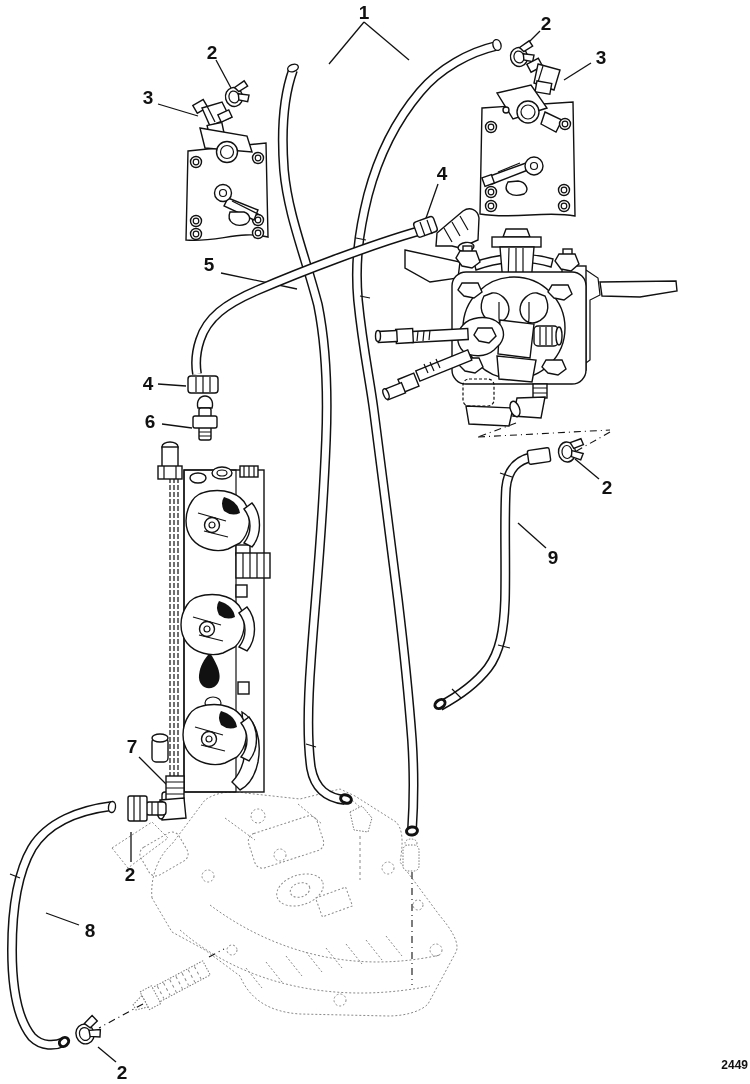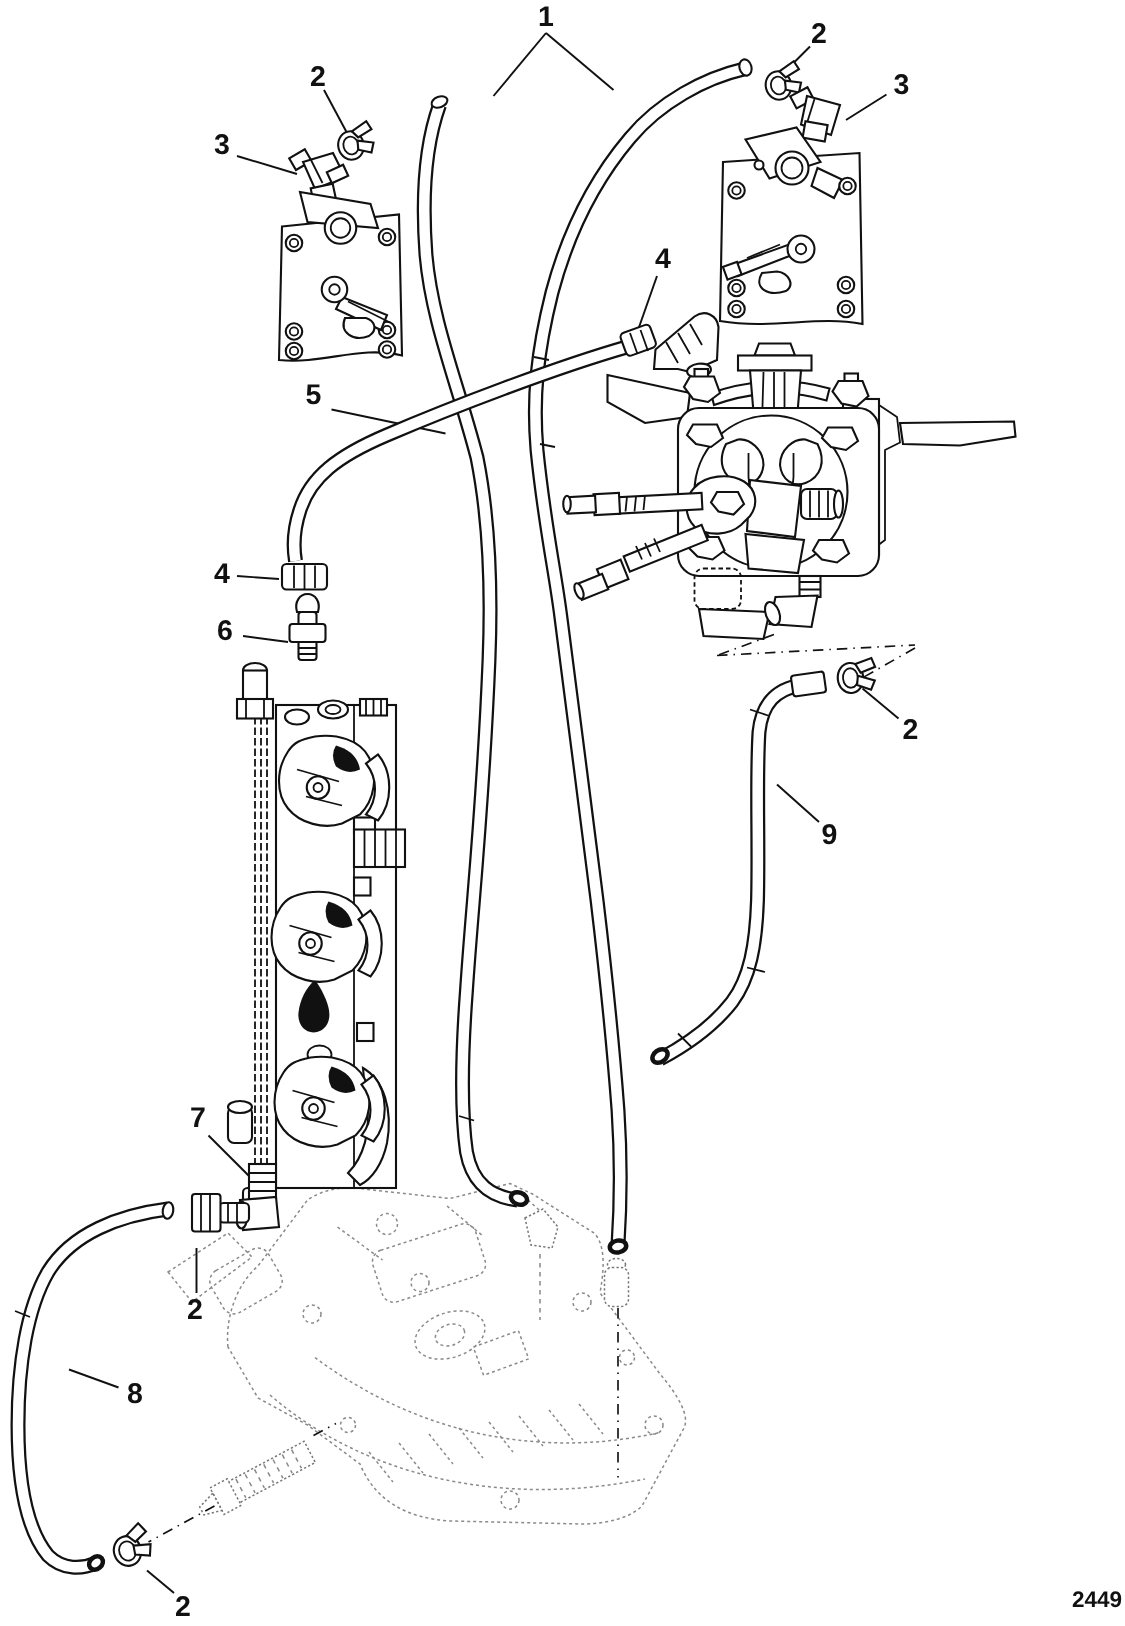--- a/index.html
+++ b/index.html
@@ -1,20 +1,20 @@
 <!DOCTYPE html>
 <html><head>
 <meta charset="utf-8">
 <style>
   html,body{margin:0;padding:0;background:#fff;}
   .canvas{position:relative;width:750px;height:1084px;background:#ffffff;overflow:hidden;
           font-family:"Liberation Sans",sans-serif;}
   .callout{position:absolute;transform:translate(-50%,-50%);font-weight:bold;
            font-size:19px;color:#111;letter-spacing:0;line-height:1;}
-  .partnum{position:absolute;right:2px;top:1058px;font-weight:bold;font-size:15px;color:#111;}
+  .partnum{position:absolute;right:2px;top:1058px;font-weight:bold;font-size:12px;color:#111;}
   svg{position:absolute;left:0;top:0;}
   .ln{stroke:#111;stroke-width:1.3;fill:none;}
   .dash{stroke:#111;stroke-width:1.1;fill:none;stroke-dasharray:7 4 1 4;}
   .hose-o{stroke:#111;stroke-width:10;fill:none;}
   .hose-i{stroke:#fff;stroke-width:7;fill:none;}
   .p{stroke:#111;stroke-width:1.4;fill:#fff;}
   .pl{stroke:#111;stroke-width:1.2;fill:none;}
   .blk{fill:#111;stroke:none;}
   .eng{stroke:#8a8a8a;stroke-width:1;fill:none;stroke-dasharray:2 2;}
   .stip{stroke:#777;stroke-width:1;fill:#fff;stroke-dasharray:1.5 1.5;}

